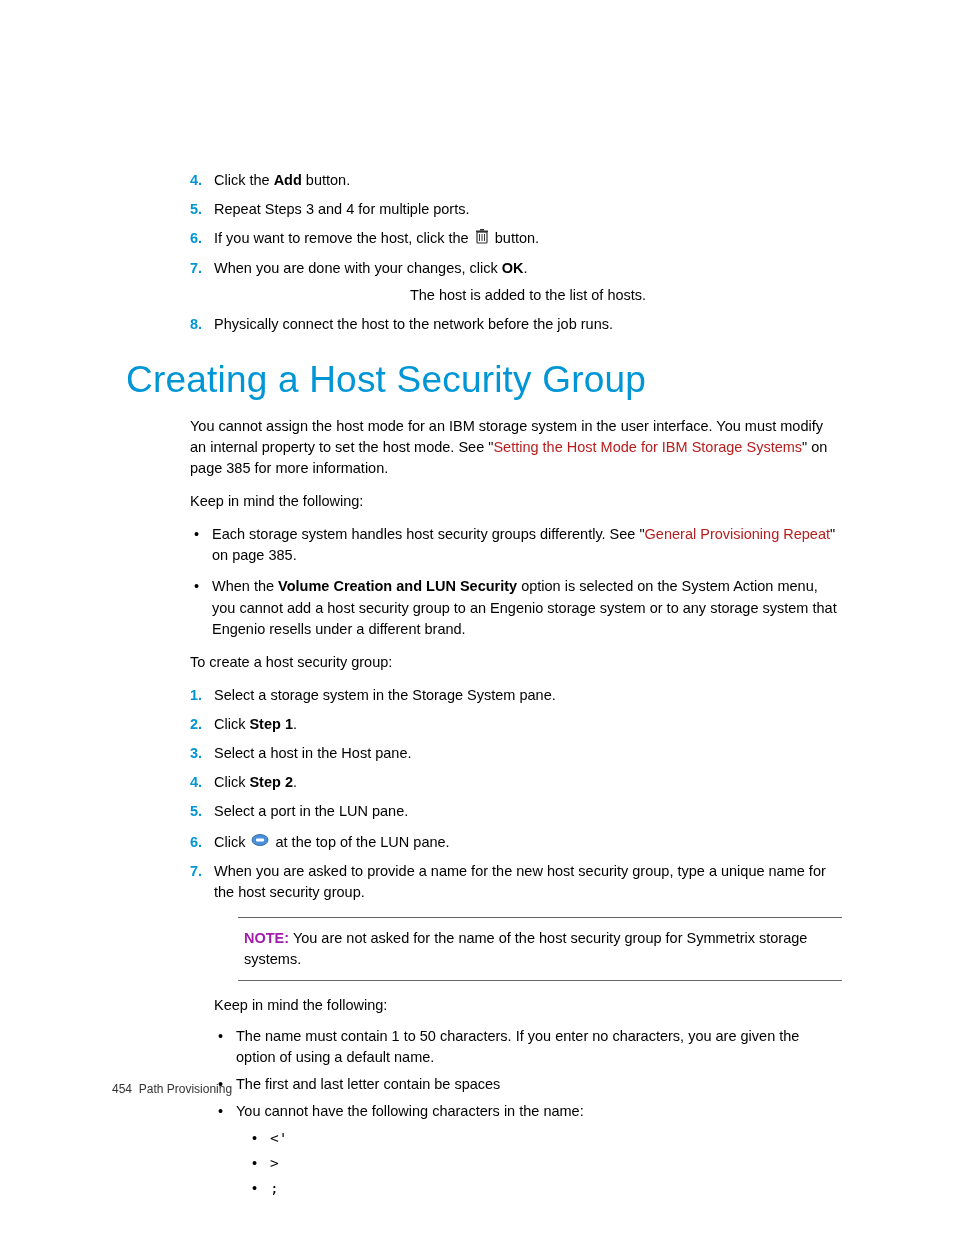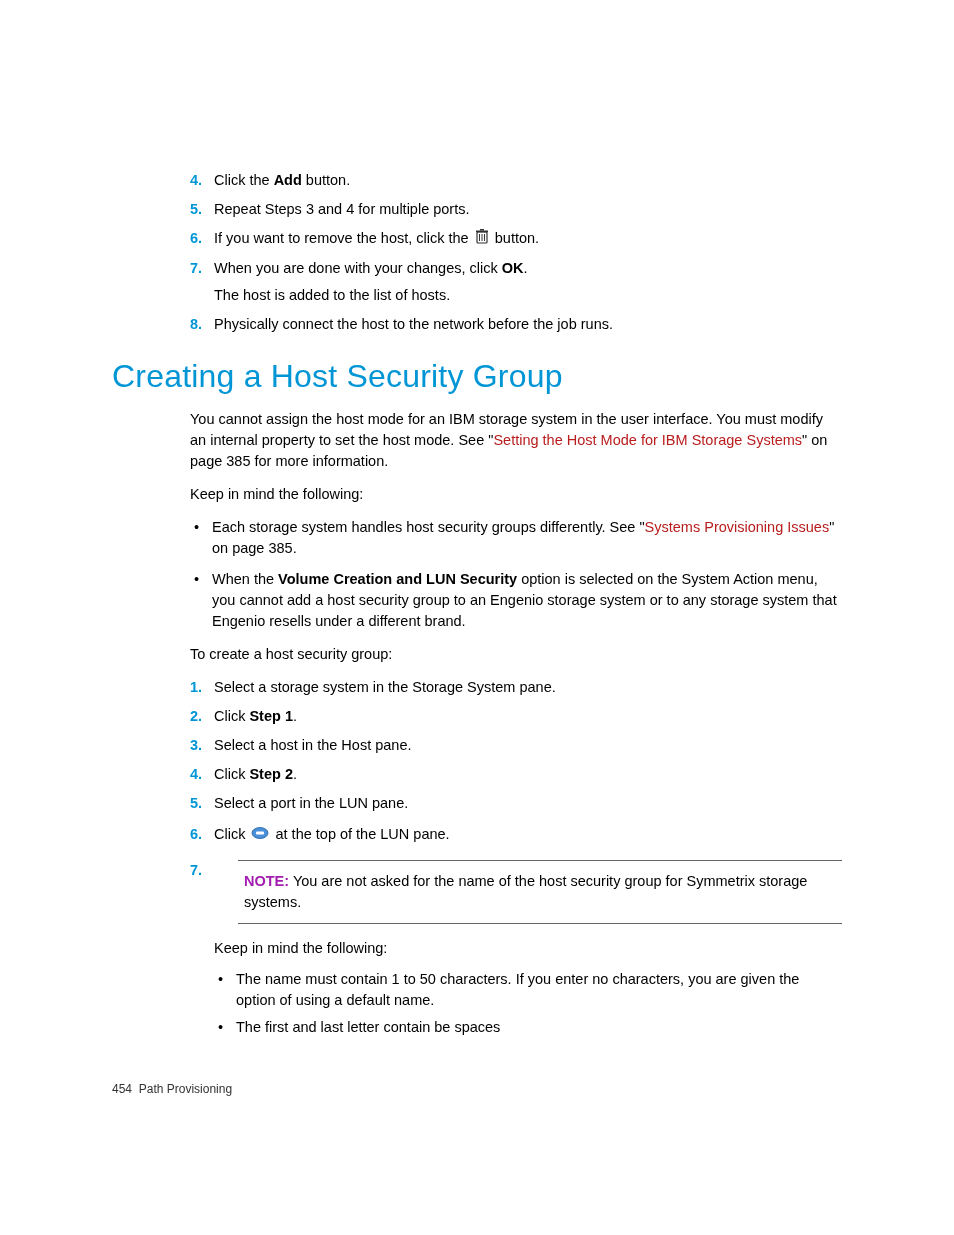--- a/index.html
+++ b/index.html
@@ -28,22 +28,22 @@
       left: 0;
       top: 0;
       font-weight: bold;
       color: #0096d6;
       font-size: 14.5px;
     }
     .bold { font-weight: bold; }
     h2.section {
       color: #0096d6;
       font-weight: 300;
-      font-size: 32px;
-      margin: 18px 0 10px 0;
+      font-size: 37px;
+      margin: 18px 0 10px 14px;
       font-family: Arial, Helvetica, sans-serif;
       letter-spacing: 0.2px;
     }
     .para-indent { margin-left: 78px; margin-bottom: 12px; }
     .link { color: #b91c1c; }
     ul.bullets { list-style: none; margin-left: 78px; margin-bottom: 12px; }
     ul.bullets > li { position: relative; padding-left: 22px; margin-bottom: 10px; }
     ul.bullets > li::before { content: "•"; position: absolute; left: 4px; top: 0; color: #000; }
     ul.bullets.inner { margin-left: 24px; margin-bottom: 4px; }
     ul.bullets.inner > li { margin-bottom: 6px; }
@@ -94,39 +94,39 @@
               <line x1="4.5" y1="5" x2="4.5" y2="12" stroke="#333" stroke-width="1"></line>
               <line x1="7" y1="5" x2="7" y2="12" stroke="#333" stroke-width="1"></line>
               <line x1="9.5" y1="5" x2="9.5" y2="12" stroke="#333" stroke-width="1"></line>
               <rect x="1" y="1.5" width="12" height="1.8" fill="#333"></rect>
               <rect x="5" y="0" width="4" height="1.5" fill="#333"></rect>
             </svg></span><span> button.</span></span>
     </li>
     <li>
       <span class="num">7.</span>
       <span><span>When you are done with your changes, click </span><span class="bold">OK</span><span>.</span></span>
-      <div class="subtext" style="margin-left:0; margin-top:6px;">The host is added to the list of hosts.</div>
+      <div class="subtext" style="margin-left:0; margin-top:6px;text-align:center;">The host is added to the list of hosts.</div>
     </li>
     <li>
       <span class="num">8.</span>
       <span>Physically connect the host to the network before the job runs.</span>
     </li>
   </ol>
 
   <h2 class="section">Creating a Host Security Group</h2>
 
   <p class="para-indent">
     <span>You cannot assign the host mode for an IBM storage system in the user interface. You must modify an internal property to set the host mode. See "</span><a class="link">Setting the Host Mode for IBM Storage Systems</a><span>" on page 385 for more information.</span>
   </p>
 
   <p class="para-indent">Keep in mind the following:</p>
 
   <ul class="bullets">
     <li>
-      <span>Each storage system handles host security groups differently. See "</span><a class="link">Systems Provisioning Issues</a><span>" on page 385.</span>
+      <span>Each storage system handles host security groups differently. See "</span><a class="link">General Provisioning Repeat</a><span>" on page 385.</span>
     </li>
     <li>
       <span>When the </span><span class="bold">Volume Creation and LUN Security</span><span> option is selected on the System Action menu, you cannot add a host security group to an Engenio storage system or to any storage system that Engenio resells under a different brand.</span>
     </li>
   </ul>
 
   <p class="para-indent">To create a host security group:</p>
 
   <ol class="steps indent">
     <li>
@@ -151,30 +151,39 @@
     </li>
     <li style="margin-top:10px;">
       <span class="num">6.</span>
       <span><span>Click </span><span class="icon-inline"><svg width="18" height="14" viewBox="0 0 18 14">
               <ellipse cx="9" cy="7" rx="8" ry="5.5" fill="#4a90d9" stroke="#2060a0" stroke-width="0.8"></ellipse>
               <rect x="5" y="5.5" width="8" height="3" rx="1" fill="#fff"></rect>
             </svg></span><span> at the top of the LUN pane.</span></span>
     </li>
     <li>
       <span class="num">7.</span>
+      <span>When you are asked to provide a name for the new host security group, type a unique name for the host security group.</span>
 
       <div class="note-box">
         <span class="note-label">NOTE:</span><span>   You are not asked for the name of the host security group for Symmetrix storage systems.</span>
       </div>
 
       <p style="margin-bottom:10px;">Keep in mind the following:</p>
 
       <ul class="bullets inner" style="margin-left:0;">
         <li>The name must contain 1 to 50 characters. If you enter no characters, you are given the option of using a default name.</li>
         <li>The first and last letter contain be spaces</li>
+        <li>
+          <span>You cannot have the following characters in the name:</span>
+          <ul class="bullets inner2" style="margin-left:12px; margin-top:6px;">
+            <li><span style="font-family:monospace;">&lt;'</span></li>
+            <li><span style="font-family:monospace;">&gt;</span></li>
+            <li><span style="font-family:monospace;">;</span></li>
+          </ul>
+        </li>
       </ul>
     </li>
   </ol>
 </div>
 
 <div class="footer">
   <span>454</span>&nbsp;&nbsp;<span>Path Provisioning</span>
 </div>
 
 </body></html>

